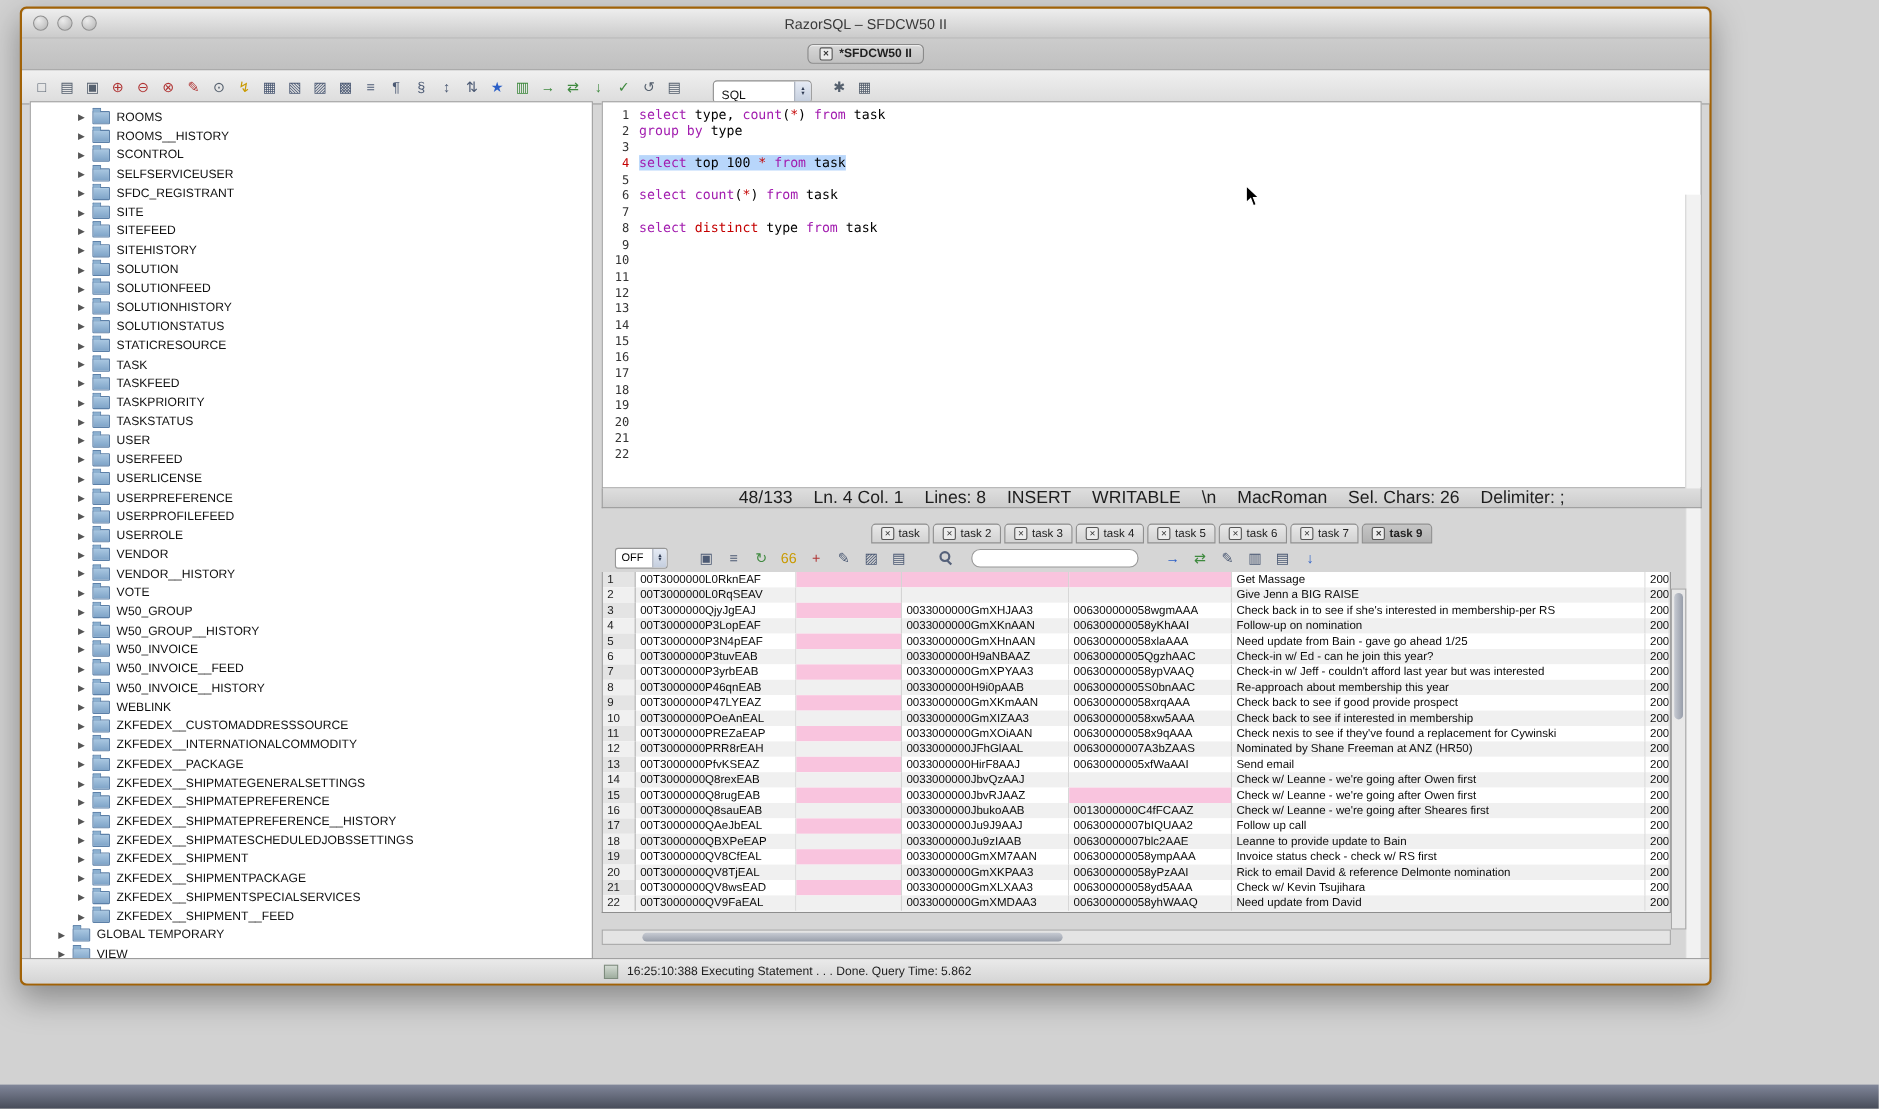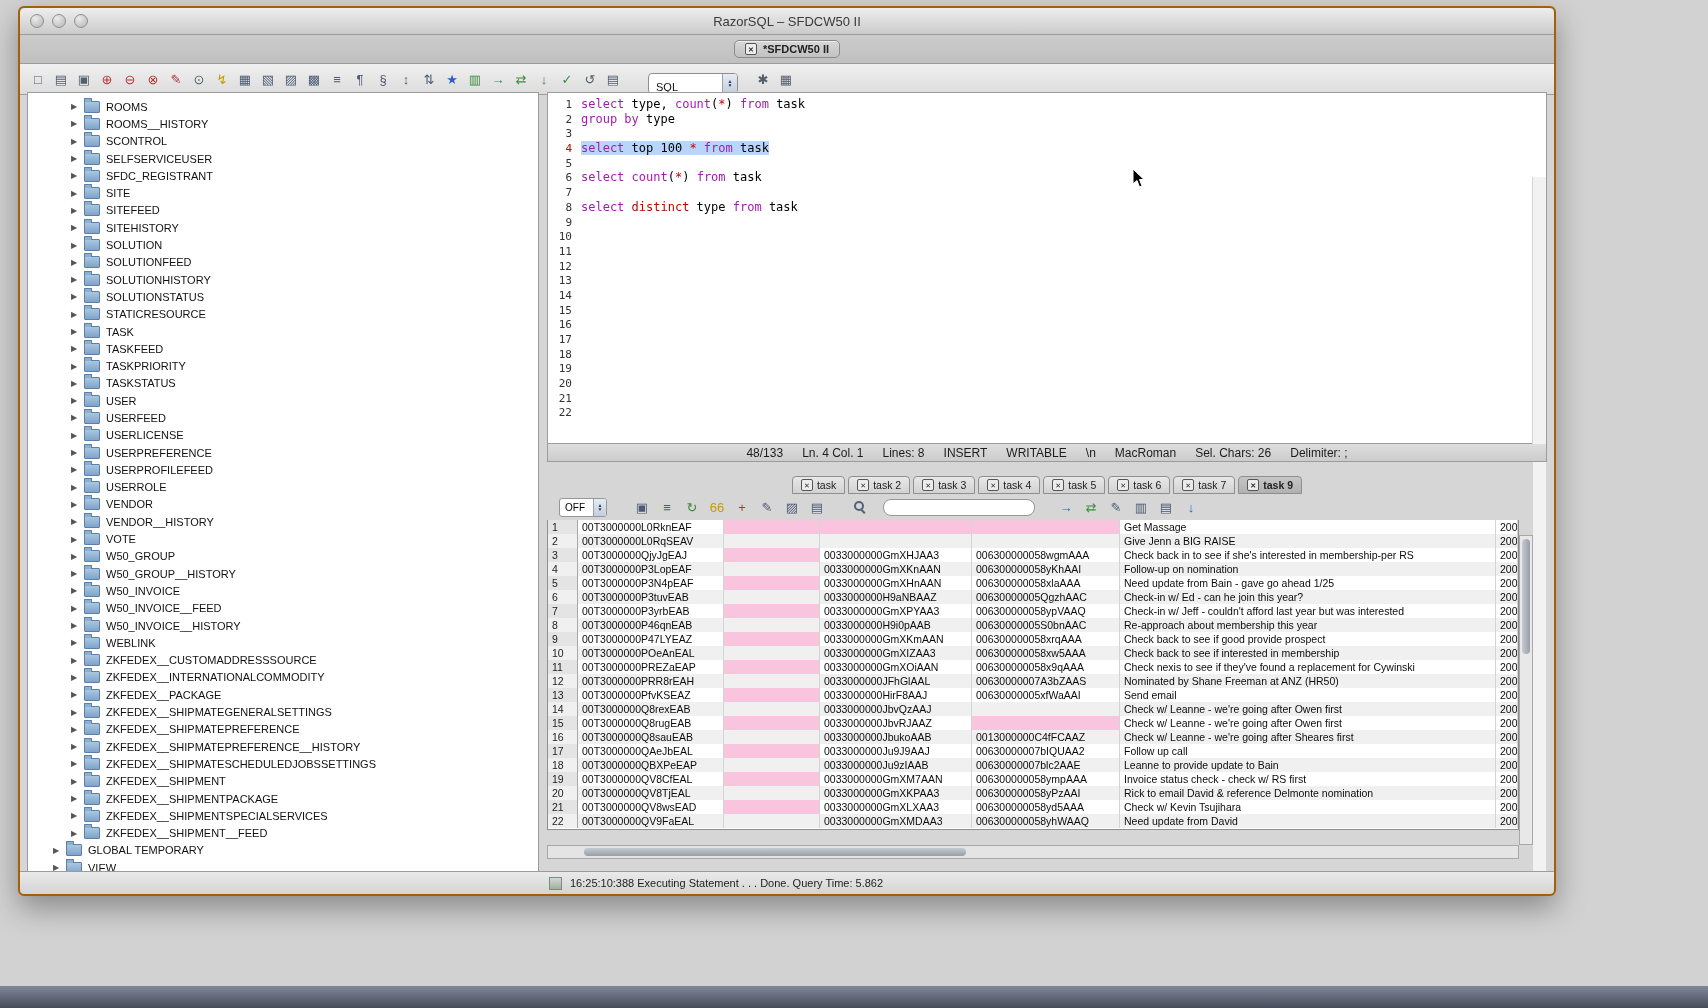--- a/index.html
+++ b/index.html
@@ -24,21 +24,21 @@
   .folder{width:14px;height:10px;background:linear-gradient(#a9c7e1,#7fa4c8);border:1px solid #5c80a8;border-radius:1px;margin-right:6px;position:relative;flex:none}
   .folder::before{content:"";position:absolute;left:-1px;top:-4px;width:6px;height:3px;background:#8cb0d0;border:1px solid #5c80a8;border-bottom:none;border-radius:1px 1px 0 0}
   .rightpane{position:absolute;left:527px;top:0;width:1000px;height:780px}
   .editor{position:absolute;top:0;left:0;width:1000px;height:352px;background:#fff;border:1px solid #9c9c9c;box-sizing:border-box;padding-top:4px;overflow:hidden;cursor:text}
   .evscroll{position:absolute;right:1px;top:1px;bottom:1px;width:13px;background:#f2f2f2;border-left:1px solid #d5d5d5}
   .eline{height:14.7px;line-height:14.7px;font-family:"DejaVu Sans Mono",monospace;font-size:12px;white-space:pre}
   .lnum{display:inline-block;width:24px;text-align:right;padding-right:9px;color:#333;font-size:11px}
   .lred{color:#c40000}
   .kw{color:#a21caf}.red{color:#c40000}.pl{color:#000}
   .sel{background:#b8d6fb}
-  .estatus{position:absolute;top:352px;left:0;width:1000px;height:18px;background:linear-gradient(#dedede,#cccccc);border:1px solid #9c9c9c;border-top:none;box-sizing:border-box;display:flex;align-items:center;justify-content:center;gap:19px;font-size:12px;color:#1d1d1d;white-space:pre}
+  .estatus{position:absolute;top:352px;left:0;width:1000px;height:18px;background:linear-gradient(#dedede,#cccccc);border:1px solid #9c9c9c;border-top:none;box-sizing:border-box;display:flex;align-items:center;justify-content:center;gap:19px;font-size:16px;color:#1d1d1d;white-space:pre}
   .rtabs{position:absolute;top:382px;left:0;width:1000px;height:20px;display:flex;justify-content:center;align-items:flex-end;gap:3px}
   .rtab{display:inline-flex;align-items:center;gap:4px;height:18px;padding:0 8px;background:linear-gradient(#e8e8e8,#d2d2d2);border:1px solid #8f8f8f;border-radius:4px 4px 0 0;font-size:10.5px;color:#222;box-sizing:border-box}
   .rtab.active{background:linear-gradient(#c6c6c6,#b1b1b1);font-weight:bold}
   .rtoolbar{position:absolute;top:402px;left:0;width:1000px;height:26px;display:flex;align-items:center;gap:17px;padding-left:12px;box-sizing:border-box}
   .offcombo{width:46px;height:17px;background:#fff;border:1px solid #979797;border-radius:3px;display:flex;align-items:center;font-size:10px;overflow:hidden}
   .offcombo .clabel{flex:1;padding-left:5px}
   .offcombo .stepper{width:12px}
   .rsearch{width:136px;height:15px;border:1px solid #979797;border-radius:8px;font-size:10px;padding:0 7px;background:#fff;outline:none;font-family:"Liberation Sans",sans-serif}
   .mag{width:12px;height:12px;position:relative;display:inline-block;flex:none}
   .mag::before{content:"";position:absolute;left:0;top:0;width:6px;height:6px;border:2px solid #55617a;border-radius:50%}

